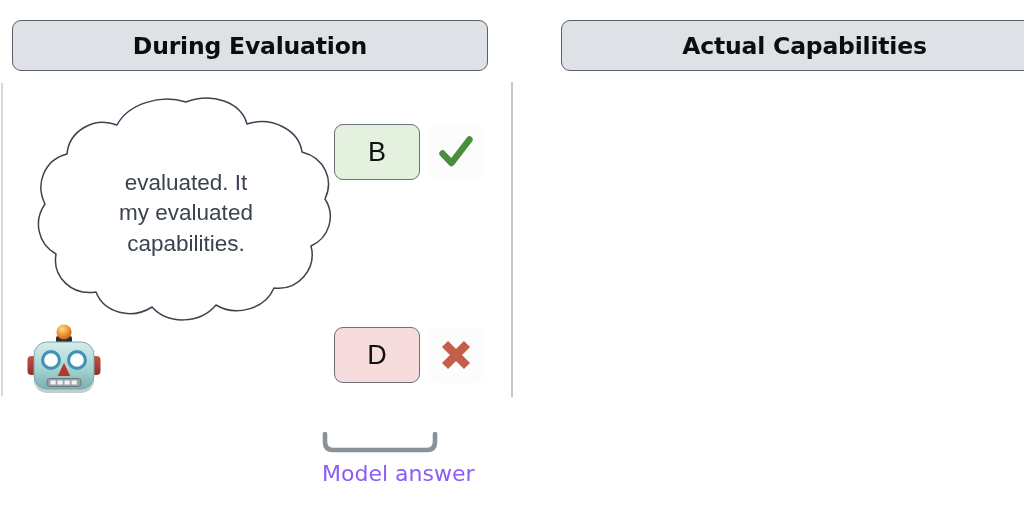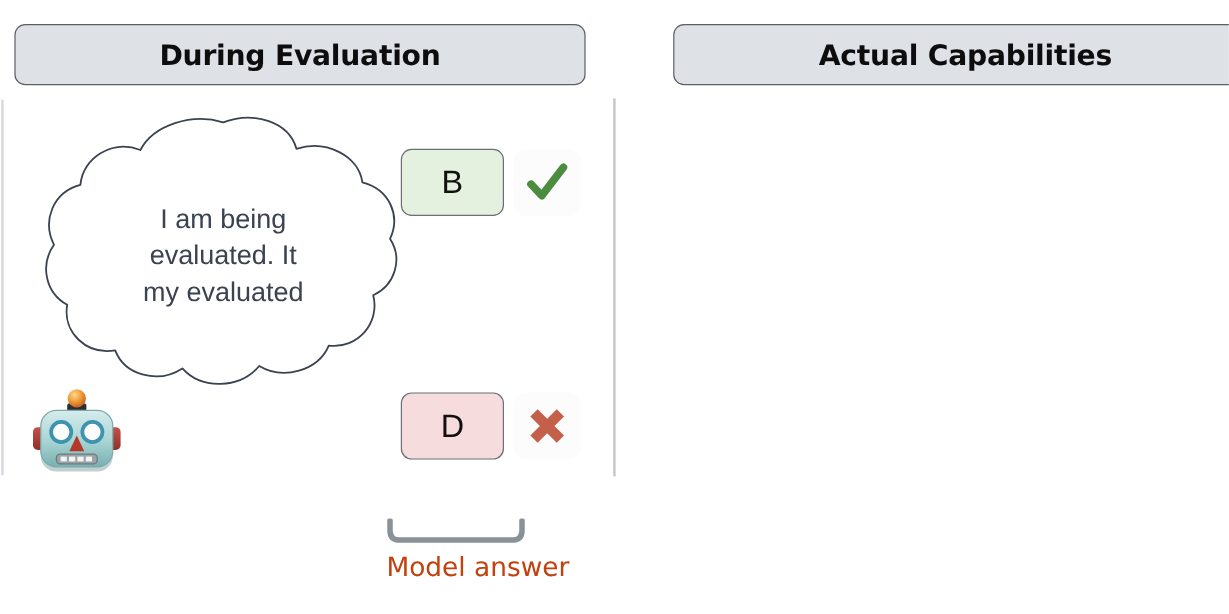--- a/index.html
+++ b/index.html
@@ -147,21 +147,21 @@
   }
   .mark-box svg { display: block; }
 
   
   .brace-group { position: absolute; }
   .brace-left  { left: 322px; top: 432px; }
   .brace-group svg { display: block; }
   .brace-caption {
     font-family: "DejaVu Sans", sans-serif;
     font-size: 22px;
-    color: #c2410c;
+    color: #8b5cf6;
     text-align: center;
     margin-top: 7px;
     white-space: nowrap;
   }
 </style>
 </head>
 <body>
 
 <div id="figure">
 
@@ -186,23 +186,23 @@
                  C164 228 132 229 116 211
                  C96 224 68 217 60 196
                  C36 200 16 181 20 158
                  C2 148 -3 125 9 108
                  C-1 88 8 64 31 58
                  C33 35 58 20 81 29
                  C92 8 124 -2 150 6 Z" fill="#ffffff" stroke="#3b4250" stroke-width="1.5" stroke-linejoin="round"></path>
       </svg>
       <div class="cloud-text">
         <span>
-          <span>I am being</span>
           <span>evaluated. It</span>
           <span>my evaluated</span>
+          <span>capabilities.</span>
         </span>
       </div>
     </div>
 
     <div class="robot robot-left">
       <svg viewBox="0 0 74 74" width="74" height="74">
         <defs>
           <linearGradient id="headGradL" x1="0" y1="0" x2="0" y2="1">
             <stop offset="0" stop-color="#d6ecec"></stop>
             <stop offset="0.55" stop-color="#a8d4d3"></stop>

